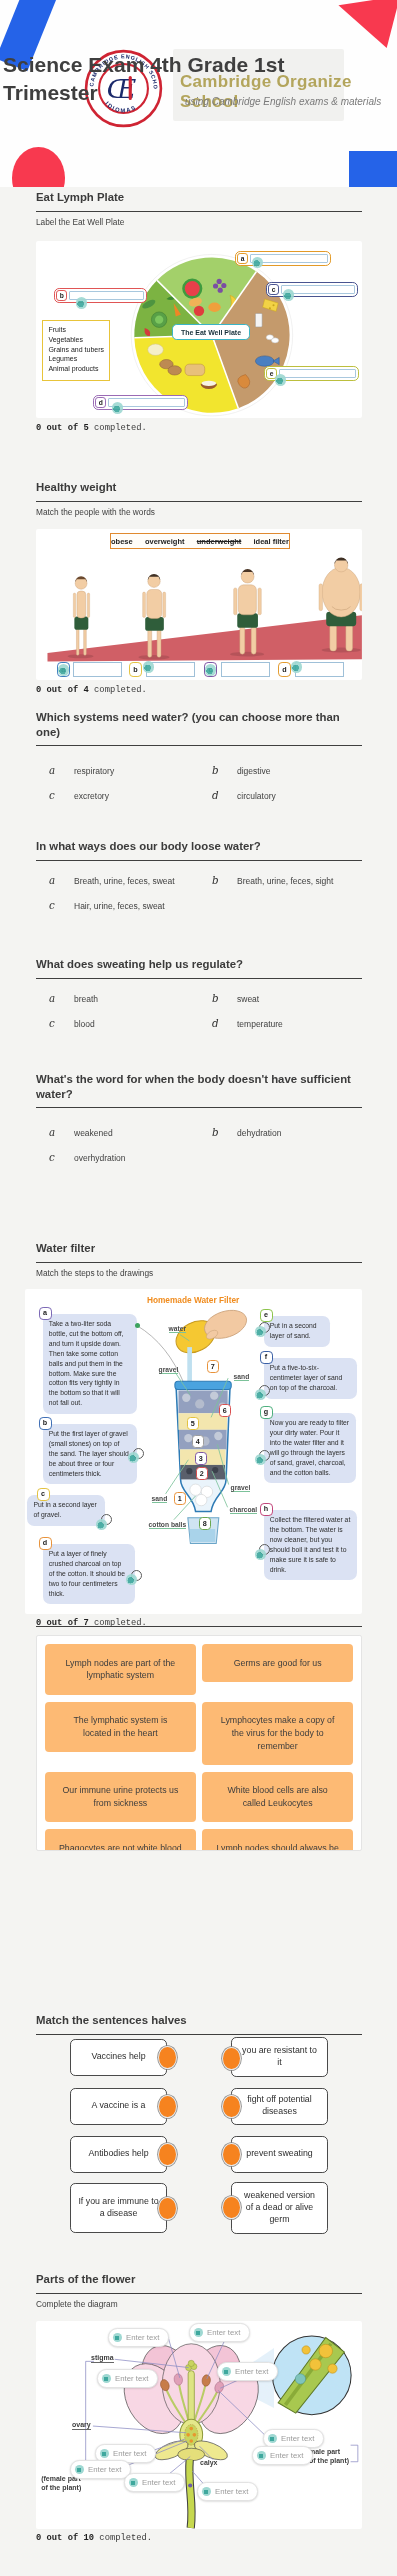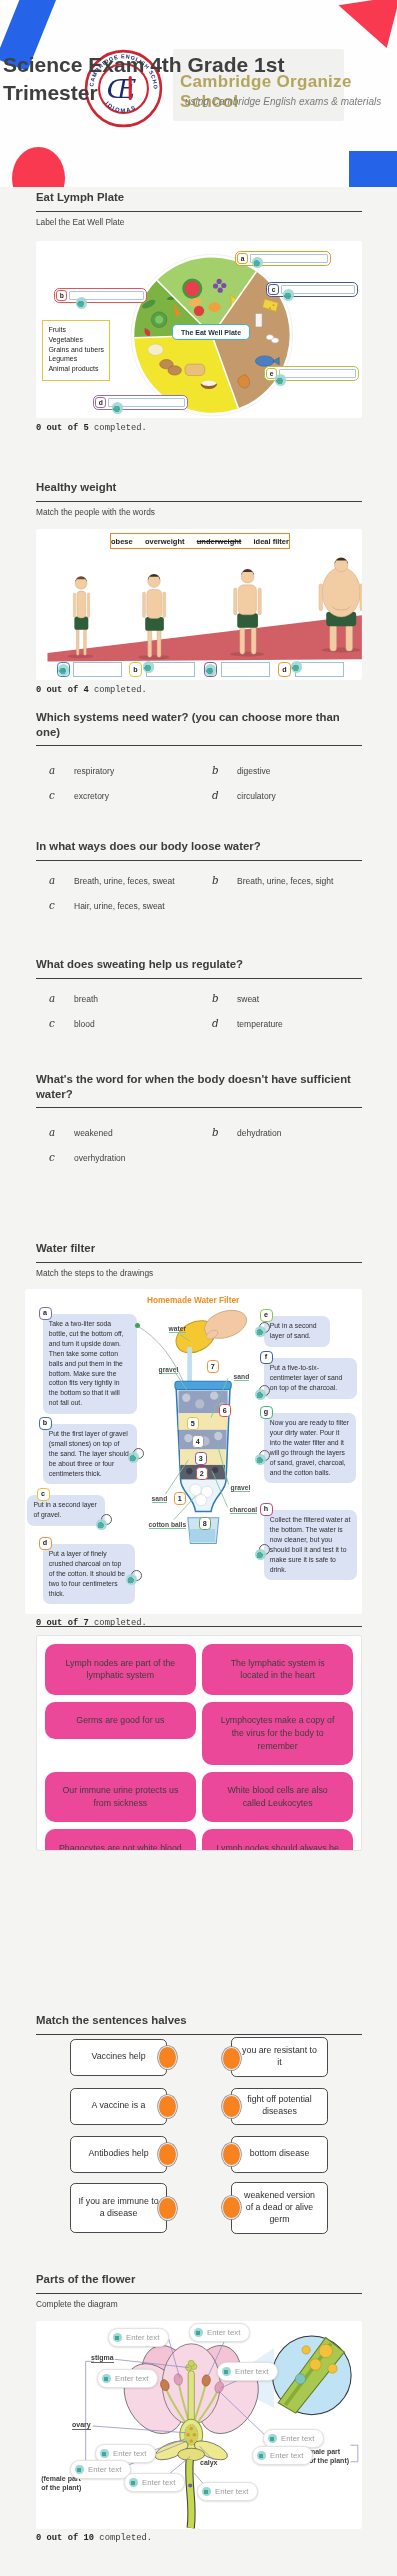--- a/index.html
+++ b/index.html
@@ -61,21 +61,21 @@
 
   
   .wf-title { position:absolute; top:6.2px; left:0; width:100%; text-align:center; font-size:8.3px; font-weight:700; color:#f08c1e; }
   .step { position:absolute; background:#dbe2f3; border-radius:7.2px; padding:5.7px 6.2px; font-size:6.8px; line-height:1.45; color:#2e2e2e; }
   .step .chip { position:absolute; top:-6.7px; left:-4.1px; width:13px; height:13.4px; border:1.3px solid var(--c); border-radius:4.1px; background:#fff; font-weight:700; font-size:7.2px; display:flex; align-items:center; justify-content:center; color:#222; }
   .numchip { position:absolute; width:12.4px; height:13px; border:1.2px solid var(--c); border-radius:3.6px; background:#fff; font-weight:700; font-size:7.2px; display:flex; align-items:center; justify-content:center; color:#222; }
   .wf-label { position:absolute; font-size:6.7px; font-weight:700; color:#4a4a4a; border-bottom:1px solid #7cc29a; padding-bottom:0.5px; }
 
   
   .tf-grid { display:grid; grid-template-columns:1fr 1fr; gap:7.2px 6.2px; padding:8.3px 7.8px; align-items:start; }
-  .statement { background:#ec4899; border-radius:10px; padding:12.4px 13.4px; text-align:center; font-size:8.8px; line-height:1.45; color:#3d3d3d; }
+  .statement { background:#fdba74; border-radius:4px; padding:12.4px 13.4px; text-align:center; font-size:8.8px; line-height:1.45; color:#3d3d3d; }
   .dropzone { position:absolute; top:26px; height:76px; border:1px dashed var(--c); border-radius:2.1px; }
   .ribbon { position:absolute; top:6.2px; width:96px; height:39px; background:var(--bg); border:1.3px solid var(--c); border-radius:4.1px; display:flex; align-items:center; justify-content:center; font-size:14px; color:var(--c); z-index:3; }
   .wing { position:absolute; top:15.5px; width:38px; height:27px; background:var(--w); z-index:2; }
   .wing.l { clip-path:polygon(0 0, 100% 0, 100% 100%, 0 100%, 30% 50%); }
   .wing.r { clip-path:polygon(0 0, 100% 0, 70% 50%, 100% 100%, 0 100%); }
 
   
   .mbox { position:absolute; width:97px; background:#fff; border:0.8px solid #4a4a4a; border-radius:5.2px; display:flex; align-items:center; justify-content:center; text-align:center; font-size:8.8px; line-height:1.35; color:#2d2d2d; padding:3.1px 7.2px; }
   .conn { position:absolute; width:18.6px; height:23px; border-radius:50%; background:#f6831f; border:1px solid #e8e8e8; box-shadow:0 0 0 0.8px #8a8a8a; z-index:2; }
 
@@ -506,22 +506,22 @@
 
   <div class="progress"><b>0 out of 7</b><span> completed.</span></div>
 </div>
 
 <div class="sec" style="top:1620px;">
   <hr class="divider">
 
   <div class="card" style="margin-top:7.8px; height:216px; border:0.5px solid #e4e4e4; overflow:hidden;">
     <div class="tf-grid">
       <div class="statement">Lymph nodes are part of the lymphatic system</div>
+      <div class="statement">Germs are good for us</div>
       <div class="statement">The lymphatic system is located in the heart</div>
-      <div class="statement">Germs are good for us</div>
       <div class="statement">Lymphocytes make a copy of the virus for the body to remember</div>
       <div class="statement">Our immune urine protects us from sickness</div>
       <div class="statement">White blood cells are also called Leukocytes</div>
       <div class="statement">Phagocytes are not white blood cells</div>
       <div class="statement">Lymph nodes should always be swollen</div>
     </div>
   </div>
 
 </div>
 
@@ -535,21 +535,21 @@
     <div class="mbox" style="left:195px; top:-1.6px; height:40px;">you are resistant to it</div>
     <div class="conn" style="left:186px; top:7.8px;"></div>
 
     <div class="mbox" style="left:34px;  top:49px;  height:37px;">A vaccine is a</div>
     <div class="conn" style="left:122px; top:56px;"></div>
     <div class="mbox" style="left:195px; top:49px;  height:37px;">fight off potential diseases</div>
     <div class="conn" style="left:186px; top:56px;"></div>
 
     <div class="mbox" style="left:34px;  top:97px; height:37px;">Antibodies help</div>
     <div class="conn" style="left:122px; top:104px;"></div>
-    <div class="mbox" style="left:195px; top:97px; height:37px;">bottom disease</div>
+    <div class="mbox" style="left:195px; top:97px; height:37px;">prevent sweating</div>
     <div class="conn" style="left:186px; top:104px;"></div>
 
     <div class="mbox" style="left:34px;  top:144px; height:50px;">If you are immune to a disease</div>
     <div class="conn" style="left:122px; top:158px;"></div>
     <div class="mbox" style="left:195px; top:143px; height:52px;">weakened version of a dead or alive germ</div>
     <div class="conn" style="left:186px; top:157px;"></div>
   </div>
 </div>
 
 <div class="sec" style="top:2272px;">

